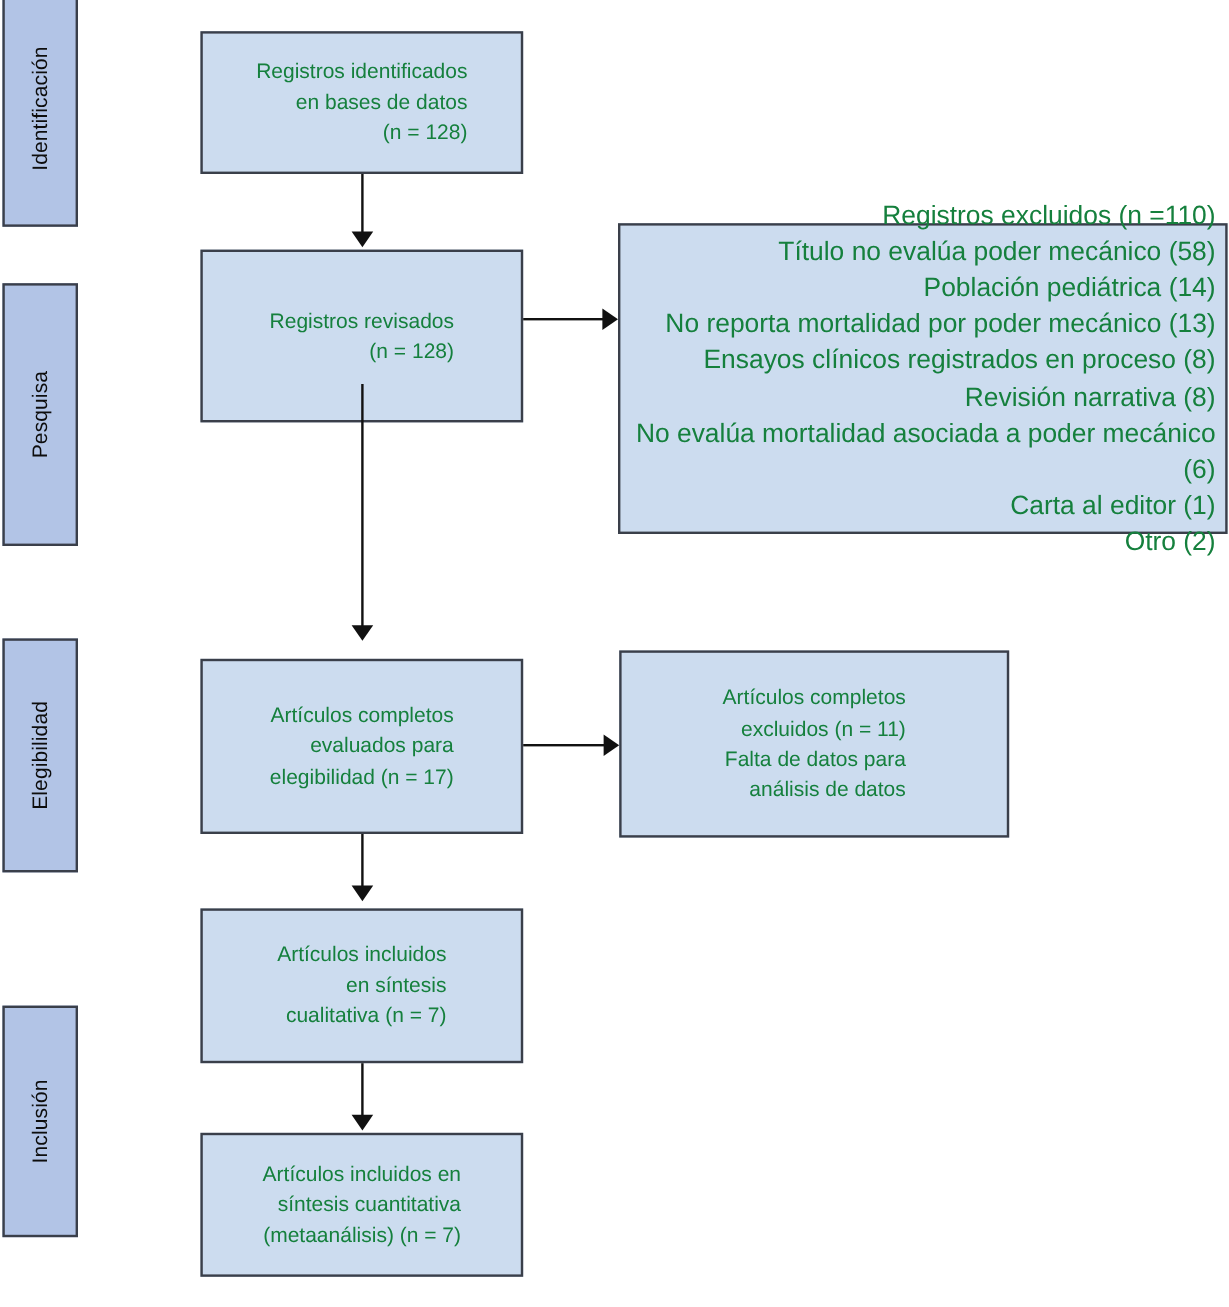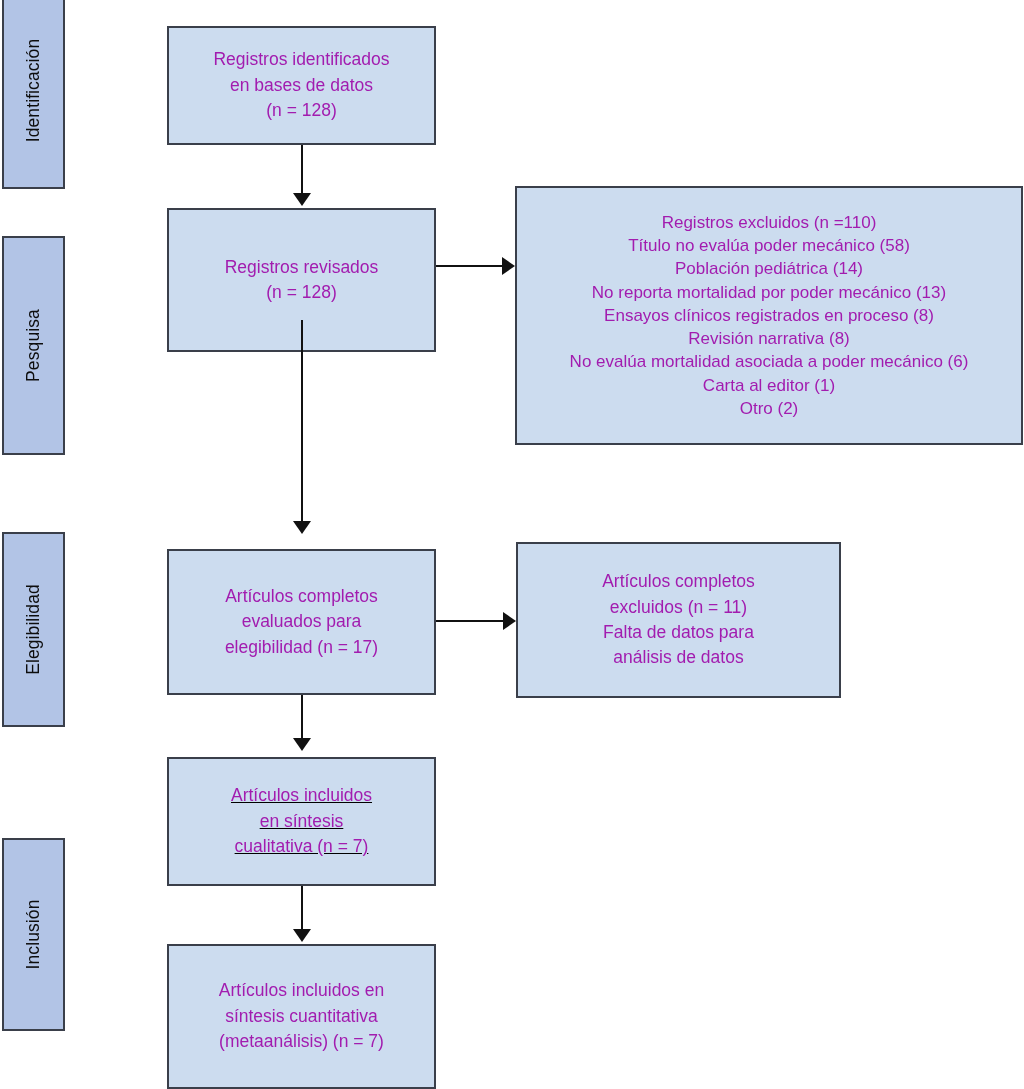--- a/index.html
+++ b/index.html
@@ -41,27 +41,28 @@
     border: 2px solid #3a3f4a;
     box-sizing: border-box;
     display: flex;
     align-items: center;
     justify-content: center;
     text-align: center;
   }
   .flow-box .btext {
     font-size: 17.5px;
     line-height: 1.45;
-    color: #a21caf;
+    color: #15803d;
     white-space: pre-line;
     padding: 0 8px;
+    text-align: right;
   }
   .flow-box.tight .btext {
     line-height: 1.37;
-    font-size: 17px;
+    font-size: 22px;
   }
 
   
   .v-line {
     position: absolute;
     width: 2px;
     background: #111111;
   }
   .h-line {
     position: absolute;
@@ -135,27 +136,27 @@
 elegibilidad (n = 17)</span>
   </div>
 
   <div class="flow-box" style="left:516px; top:542px; width:325px; height:156px;">
     <span class="btext">Artículos completos
 excluidos (n = 11)
 Falta de datos para
 análisis de datos</span>
   </div>
 
-  <div class="flow-box" style="left:167px; top:757px; width:269px; height:129px;text-decoration:underline;">
+  <div class="flow-box" style="left:167px; top:757px; width:269px; height:129px;">
     <span class="btext">Artículos incluidos
 en síntesis
 cualitativa (n = 7)</span>
   </div>
 
-  <div class="flow-box" style="left:167px; top:944px; width:269px; height:145px;">
+  <div class="flow-box" style="left:167px; top:944px; width:269px; height:120px;">
     <span class="btext">Artículos incluidos en
 síntesis cuantitativa
 (metaanálisis) (n = 7)</span>
   </div>
 
   <div class="v-line" style="left:301px; top:145px; width:2px; height:50px;"></div>
   <div class="arrow-down" style="left:293px; top:193px;"></div>
 
   <div class="h-line" style="left:436px; top:265px; width:68px; height:2px;"></div>
   <div class="arrow-right" style="left:502px; top:257px;"></div>

